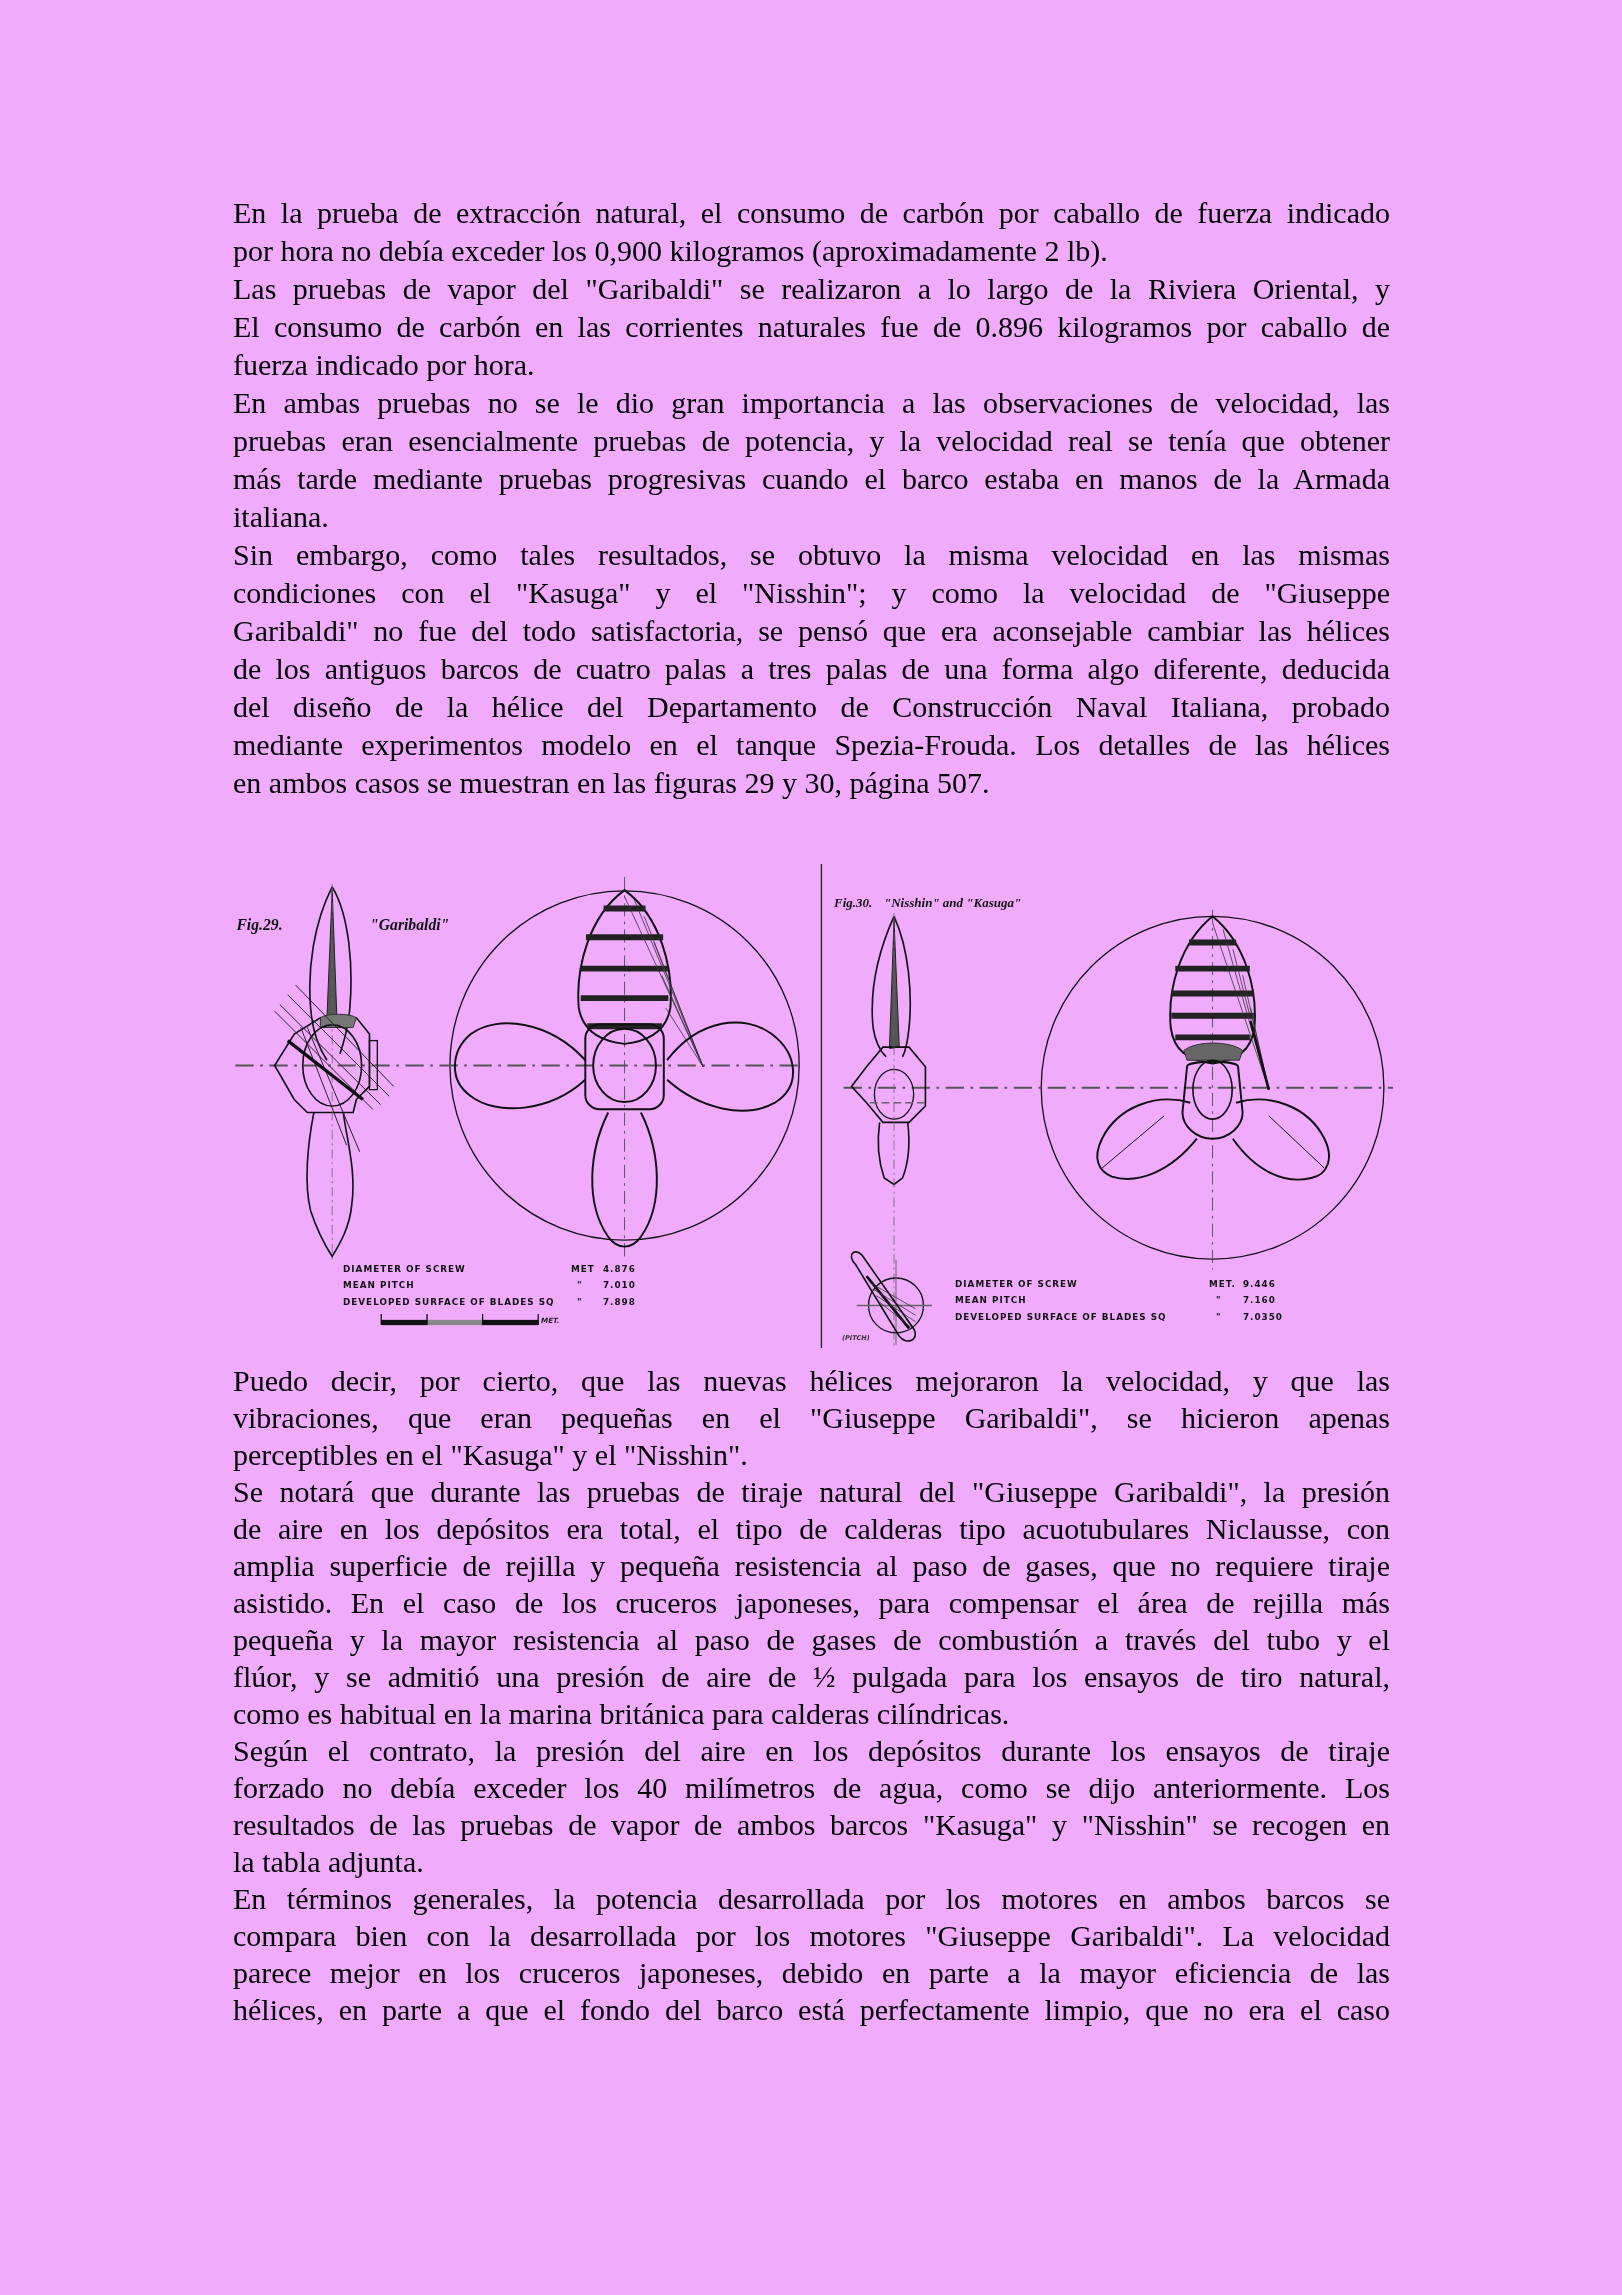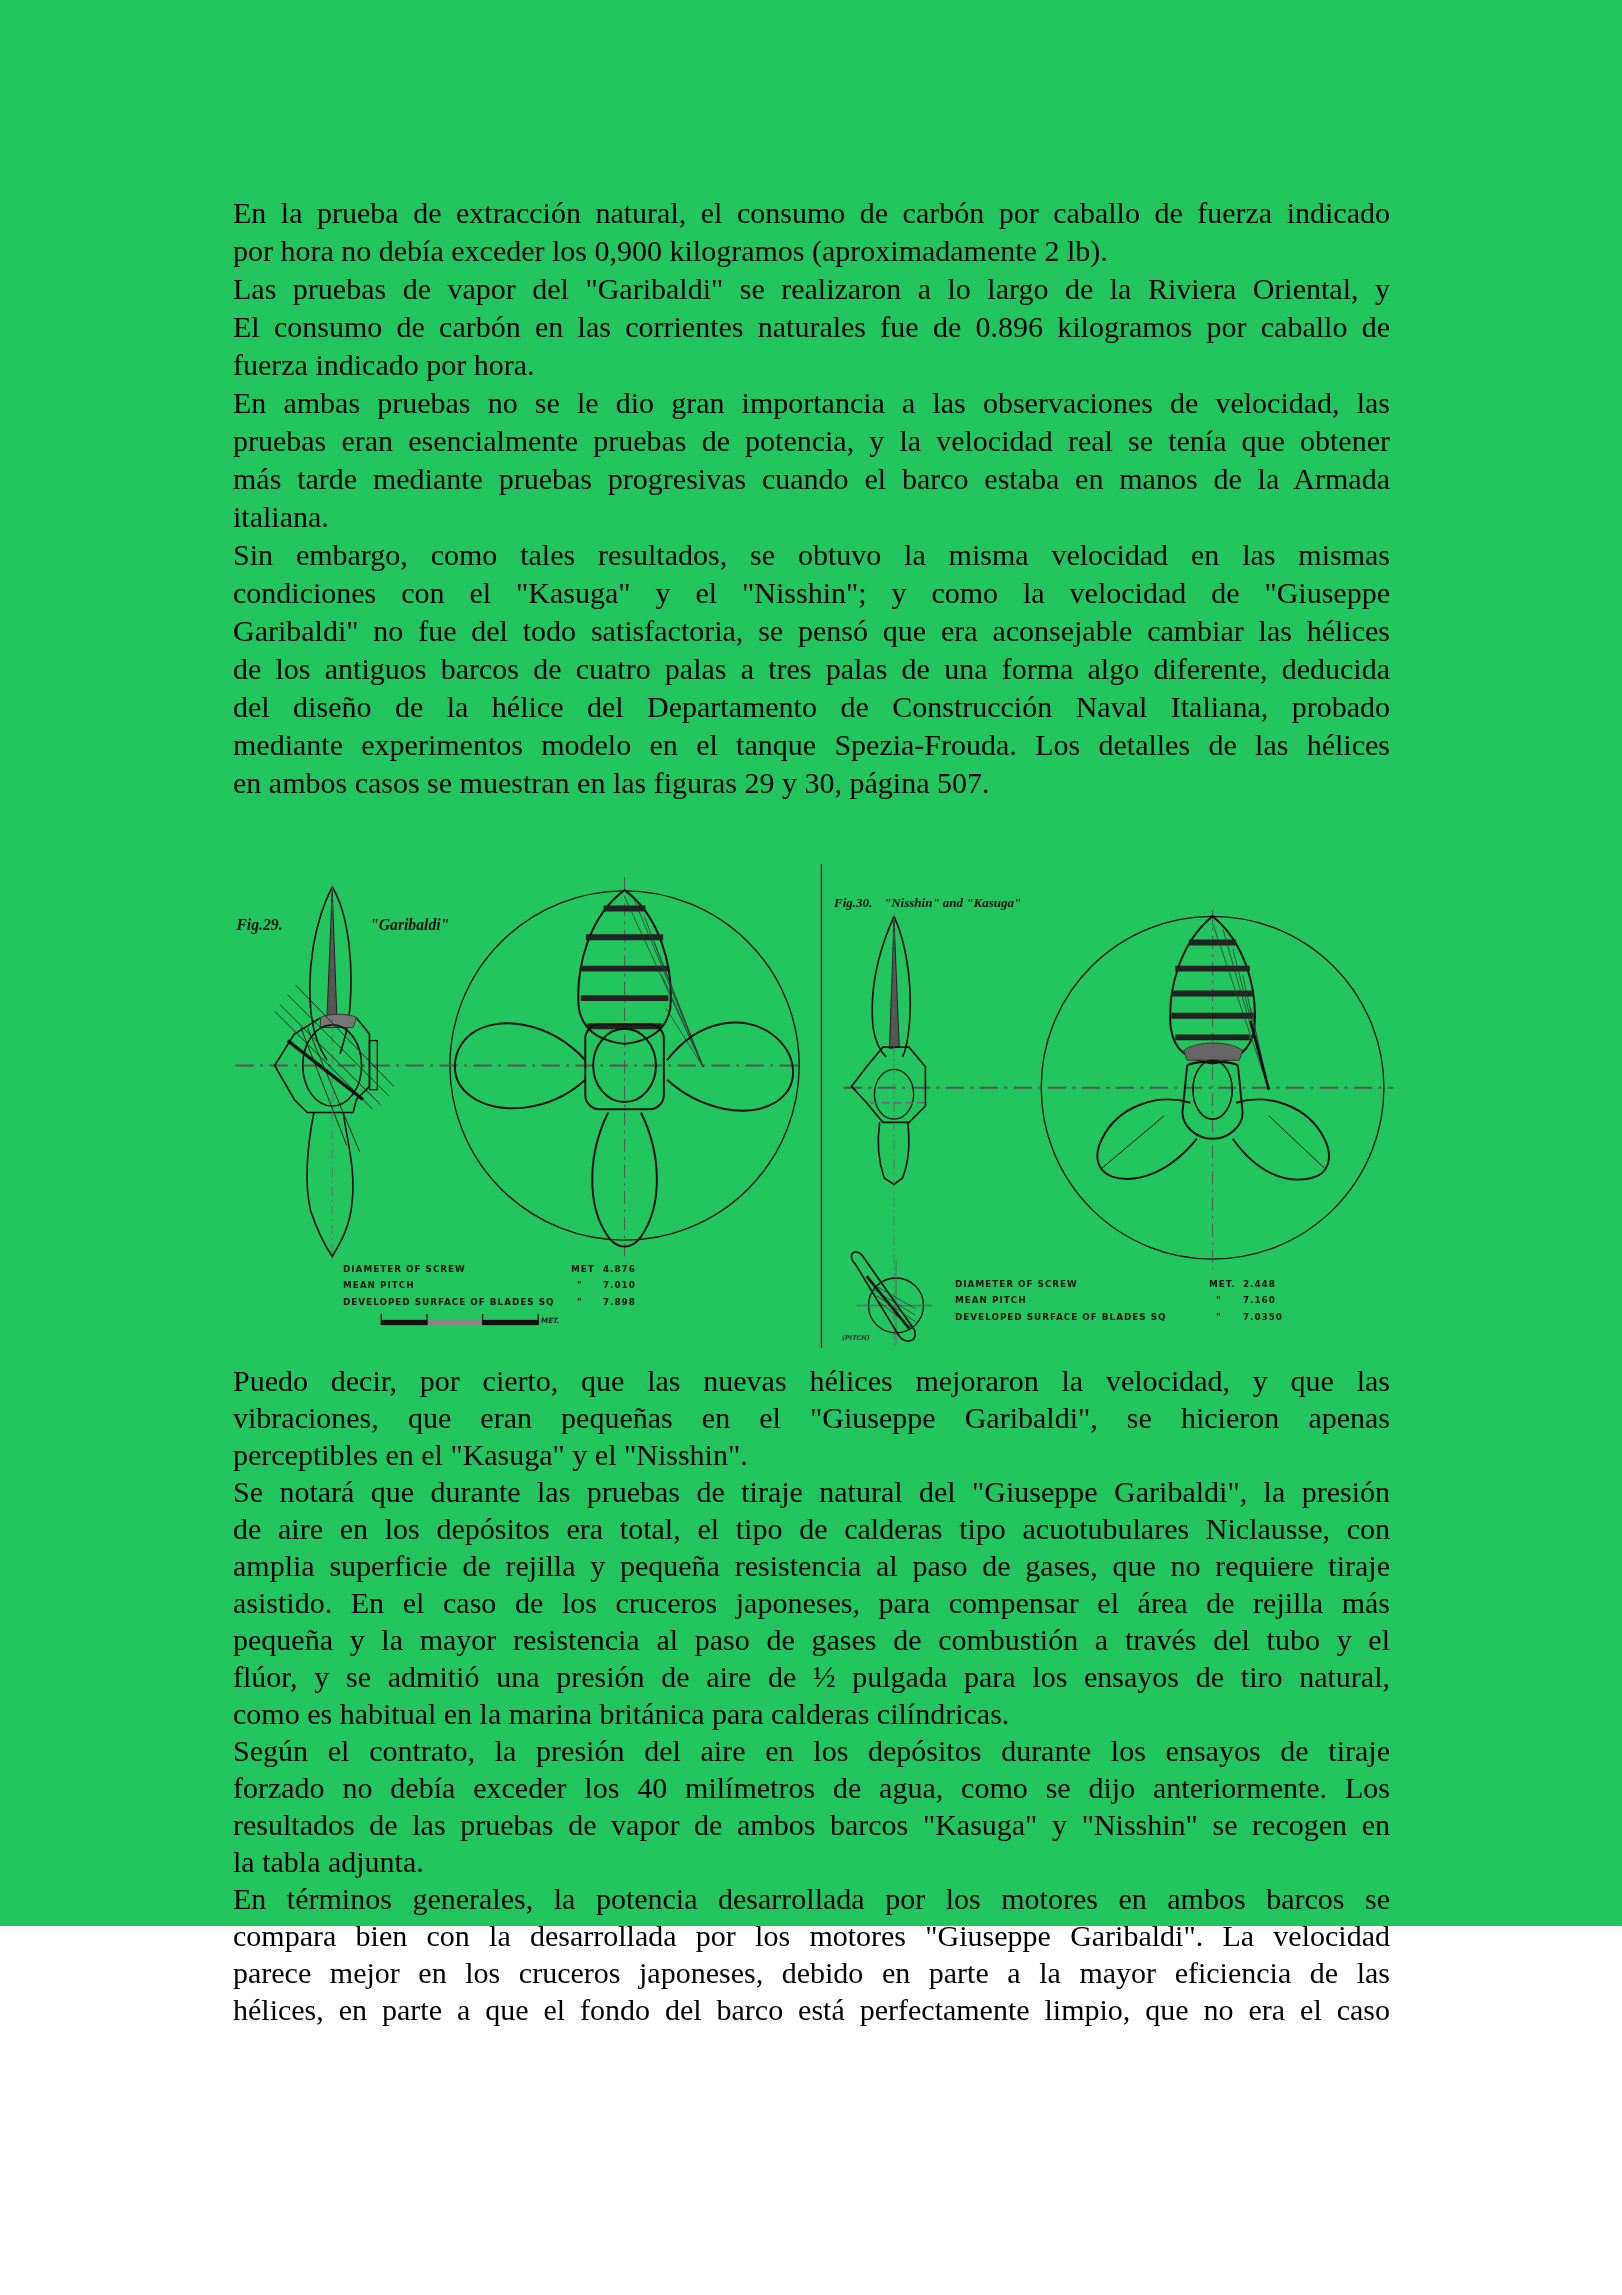--- a/index.html
+++ b/index.html
@@ -1,17 +1,17 @@
 <!DOCTYPE html>
 <html style="font-size:10.5px"><head>
 <meta charset="utf-8">
 <style>
   html, body { margin: 0; padding: 0; background: #ffffff; }
   body { width: 1623px; height: 2295px; position: relative; overflow: hidden; }
-  .page { position: absolute; left: 0; top: 0; width: 1623px; height: 1926px; background: #22c55e; }
+  .page { position: absolute; left: 0; top: 0; width: 1623px; height: 2295px; background: #f0abfc; }
   .text-block {
     position: absolute; left: 233px; width: 1157px;
     font-family: "Liberation Serif", "DejaVu Serif", serif;
     font-size: 30px; color: #000;
   }
   .text-top { top: 194px; line-height: 38px; }
   .text-bottom { top: 1362px; line-height: 37px; }
   .line { display: block; white-space: nowrap; text-align: justify; text-align-last: justify; height: inherit; }
   .line.last { text-align-last: left; }
   .para { display: block; }
@@ -212,21 +212,21 @@
     </div>
     <span class="scale-unit" style="left:319px; top:452px;">MET.</span>
 
     <span class="fig-label" style="left:612px; top:31px; font-size:13px;">Fig.30.</span>
     <span class="fig-label" style="left:662px; top:31px; font-size:13px;">"Nisshin" and "Kasuga"</span>
 
     <div class="legend" style="left:733px; top:415px; width:340px;">
       <div class="row">
         <span class="lbl">DIAMETER OF SCREW</span>
         <span class="unit" style="left:242px;">MET.</span>
-        <span class="val" style="left:288px;">2.448</span>
+        <span class="val" style="left:288px;">9.446</span>
       </div>
       <div class="row">
         <span class="lbl">MEAN PITCH</span>
         <span class="unit" style="left:249px;">"</span>
         <span class="val" style="left:288px;">7.160</span>
       </div>
       <div class="row">
         <span class="lbl">DEVELOPED SURFACE OF BLADES SQ</span>
         <span class="unit" style="left:249px;">"</span>
         <span class="val" style="left:288px;">7.0350</span>

